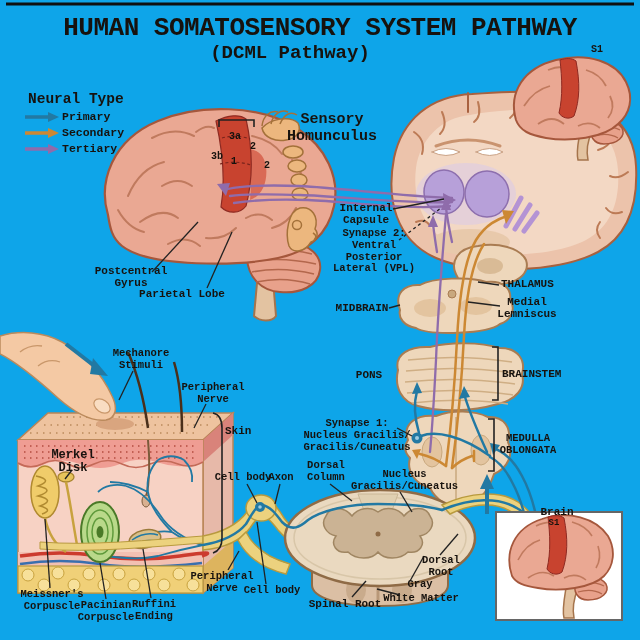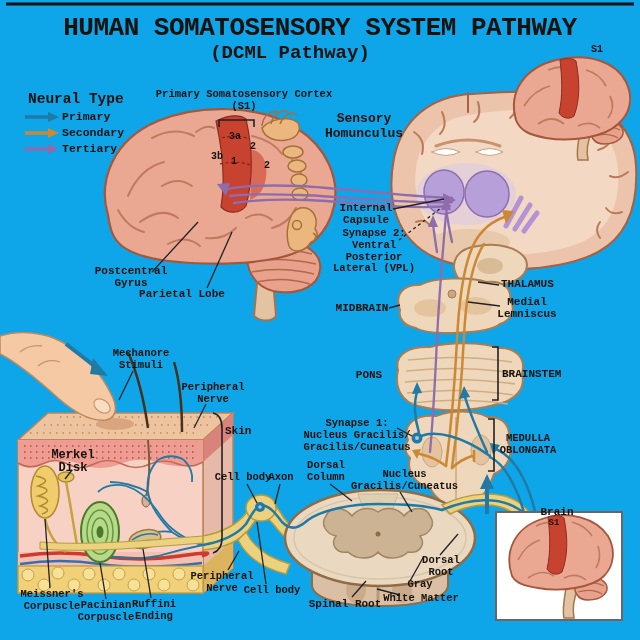--- a/index.html
+++ b/index.html
@@ -377,23 +377,21 @@
 
   <div class="lbl nowrap" style="left:320px;top:14px;font-size:26px;letter-spacing:-0.5px;">HUMAN SOMATOSENSORY SYSTEM PATHWAY</div>
   <div class="lbl nowrap" style="left:290px;top:43px;font-size:19px;">(DCML Pathway)</div>
   <div class="lbl" style="left:597px;top:44px;font-size:10px;">S1</div>
 
   <div class="lbl la" style="left:28px;top:91px;font-size:14.5px;">Neural Type</div>
   <div class="lbl la" style="left:62px;top:111px;font-size:11.5px;">Primary</div>
   <div class="lbl la" style="left:62px;top:127px;font-size:11.5px;">Secondary</div>
   <div class="lbl la" style="left:62px;top:143px;font-size:11.5px;">Tertiary</div>
 
-  <div class="lbl" style="left:244px;top:89px;font-size:10.5px;">Primary Somatosensory Cortex
-(S1)</div>
-  <div class="lbl" style="left:332px;top:112px;font-size:13px;margin-left:32px;">Sensory
+  <div class="lbl" style="left:332px;top:112px;font-size:15px;">Sensory
 Homunculus</div>
 
   <div class="lbl" style="left:235px;top:131px;font-size:10px;">3a</div>
   <div class="lbl" style="left:253px;top:141px;font-size:10px;">2</div>
   <div class="lbl" style="left:217px;top:151px;font-size:10px;">3b</div>
   <div class="lbl" style="left:234px;top:156px;font-size:10px;">1</div>
   <div class="lbl" style="left:267px;top:160px;font-size:10px;">2</div>
 
   <div class="lbl" style="left:131px;top:265px;font-size:11px;">Postcentral
 Gyrus</div>

